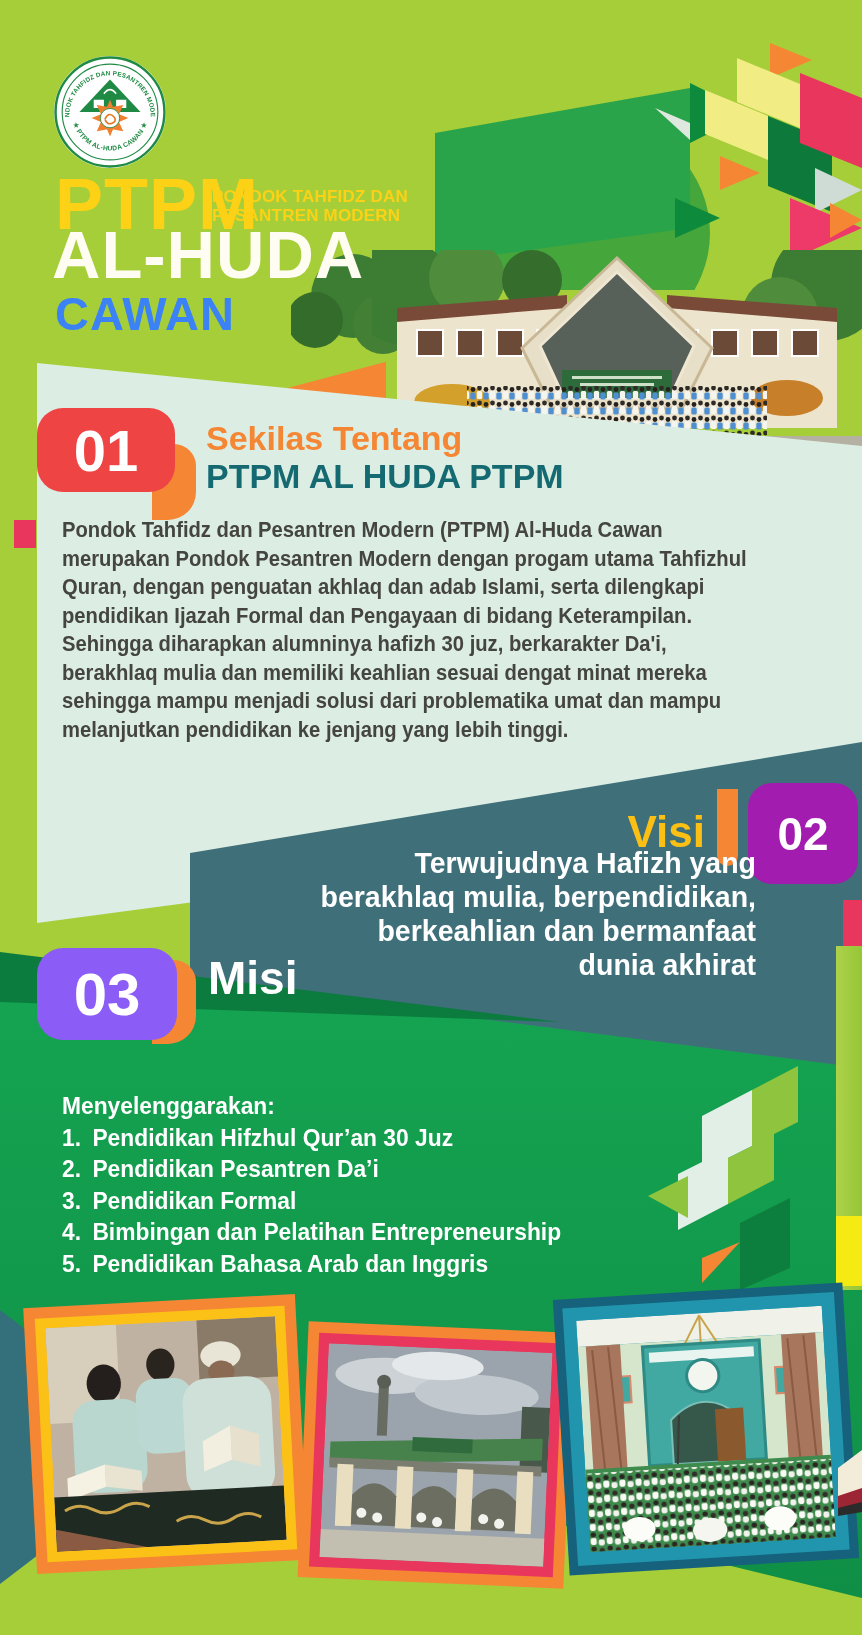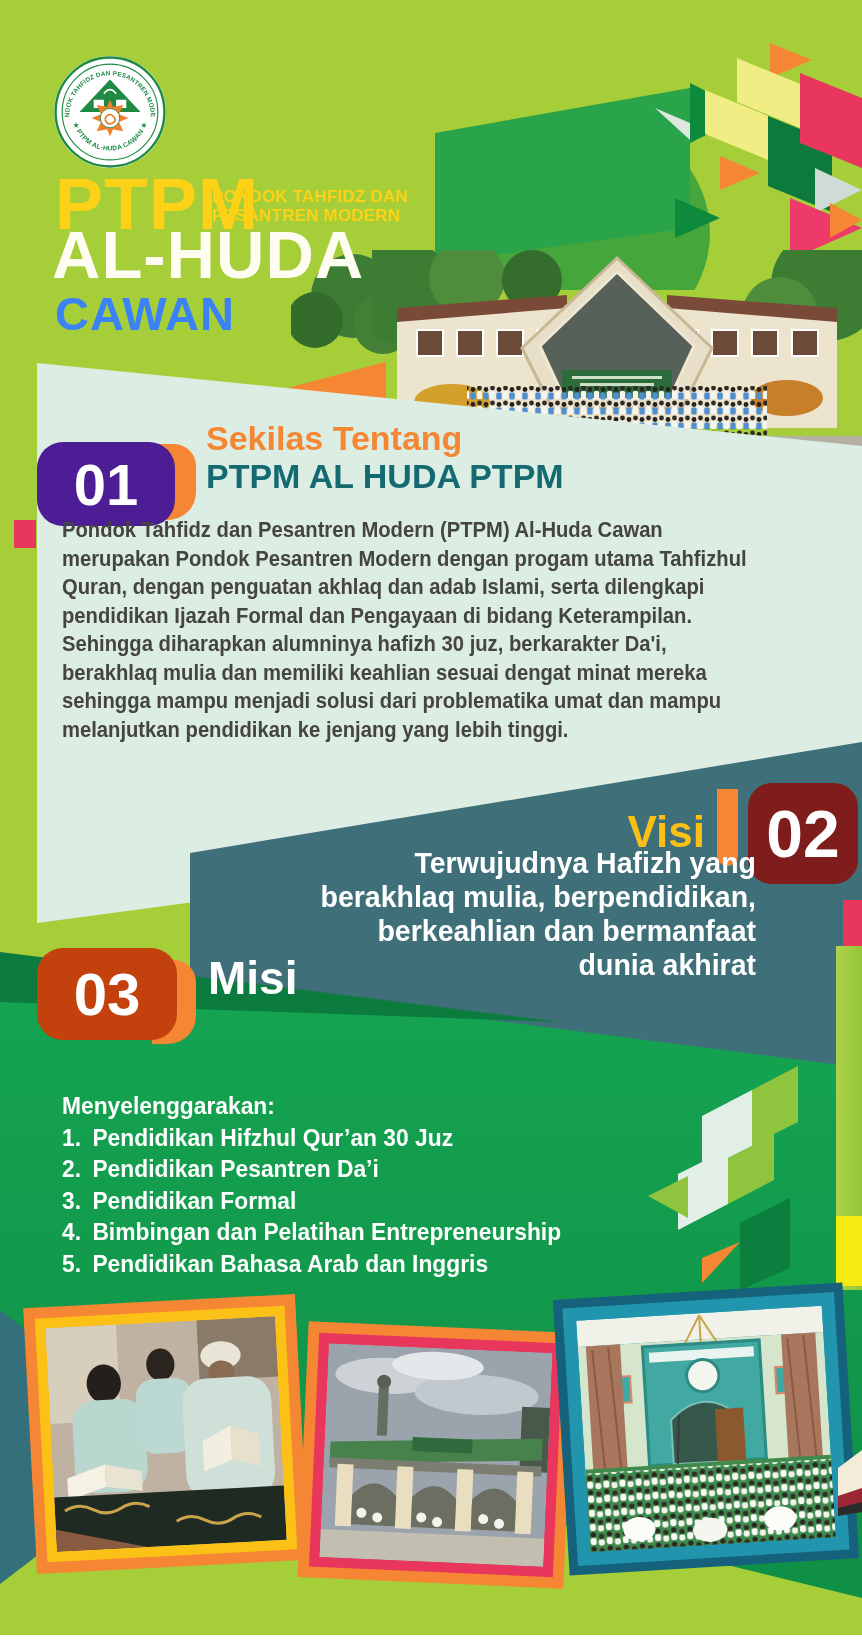--- a/index.html
+++ b/index.html
@@ -23,41 +23,41 @@
   .campus{left:372px;top:250px;width:490px;height:196px;}
   .orange-sliver{left:220px;top:360px;width:166px;height:46px;background:#f58634;
     clip-path:polygon(0 100%,100% 4%,100% 100%);}
   .pink-notch-left{left:14px;top:520px;width:22px;height:28px;background:#e8365d;}
   
   .mint{left:37px;top:363px;width:825px;height:560px;background:#dcede3;
     clip-path:polygon(0 0,100% 14.8%,100% 80.4%,0 100%);}
   .tail{background:#f58634;border-radius:0 22px 28px 0;}
   .tail-01{left:152px;top:444px;width:44px;height:76px;}
   .badge{display:flex;align-items:center;justify-content:center;color:#fff;font-weight:800;}
-  .badge-01{left:37px;top:442px;width:138px;height:84px;background:#4c1d95;border-radius:26px;font-size:58px;}
+  .badge-01{left:37px;top:408px;width:138px;height:84px;background:#ef4444;border-radius:26px;font-size:58px;}
   .kicker-01{left:206px;top:421px;font-size:34px;font-weight:800;color:#f58634;line-height:1;}
   .title-01{left:206px;top:459px;font-size:34px;font-weight:800;color:#156a72;line-height:1;}
   .para{left:62px;top:516px;width:748px;font-size:21.5px;line-height:28.5px;font-weight:700;
     color:#45453f;transform:scaleX(.94);transform-origin:0 0;}
   
   .teal-panel{left:190px;top:742px;width:672px;height:330px;background:#3f707a;
     clip-path:polygon(0 33.6%,100% 0,100% 100%,0 75.2%);}
   .visi-title{left:455px;top:786px;width:250px;text-align:right;font-size:44px;font-weight:800;color:#fcc015;line-height:1;margin-top:24px;}
   .visi-bar{left:717px;top:789px;width:21px;height:77px;background:#f58634;border-radius:0 0 11px 11px;}
-  .badge-02{left:748px;top:783px;width:110px;height:101px;background:#7f1d1d;border-radius:24px;font-size:66px;}
+  .badge-02{left:748px;top:783px;width:110px;height:101px;background:#a21caf;border-radius:24px;font-size:46px;}
   .pink-notch-right{left:843px;top:900px;width:19px;height:56px;background:#e8365d;}
   .visi-lines{left:262px;top:846px;width:494px;text-align:right;font-size:30px;line-height:34px;
     font-weight:700;color:#fff;transform:scaleX(.95);transform-origin:100% 0;}
   
   .green-sec{left:0;top:957px;width:862px;height:641px;
     background:linear-gradient(180deg,#15a552,#0f8f46);
     clip-path:polygon(0 0,100% 17.3%,100% 100%,0 67.2%);}
   .dark-wedge{left:0;top:950px;width:560px;height:75px;}
   .tail-03{left:152px;top:960px;width:44px;height:84px;}
-  .badge-03{left:37px;top:948px;width:140px;height:92px;background:#c2410c;border-radius:26px;font-size:60px;}
+  .badge-03{left:37px;top:948px;width:140px;height:92px;background:#8b5cf6;border-radius:26px;font-size:60px;}
   .misi-title{left:208px;top:955px;font-size:46px;font-weight:700;color:#fff;line-height:1;}
   .misi-list{left:62px;top:1090px;width:680px;font-size:24px;line-height:31.5px;font-weight:700;
     color:#fff;transform:scaleX(.95);transform-origin:0 0;}
   .misi-item{display:flex;}
   .misi-num{width:32px;flex:0 0 32px;}
   .lime-strip{left:836px;top:946px;width:26px;height:344px;background:linear-gradient(90deg,#aed24a,#94c636);}
   .deco-mid{left:640px;top:1028px;width:222px;height:262px;}
   
   .teal-strip{left:0;top:1310px;width:36px;height:274px;background:#33707c;
     clip-path:polygon(0 0,100% 10%,100% 90%,0 100%);}

